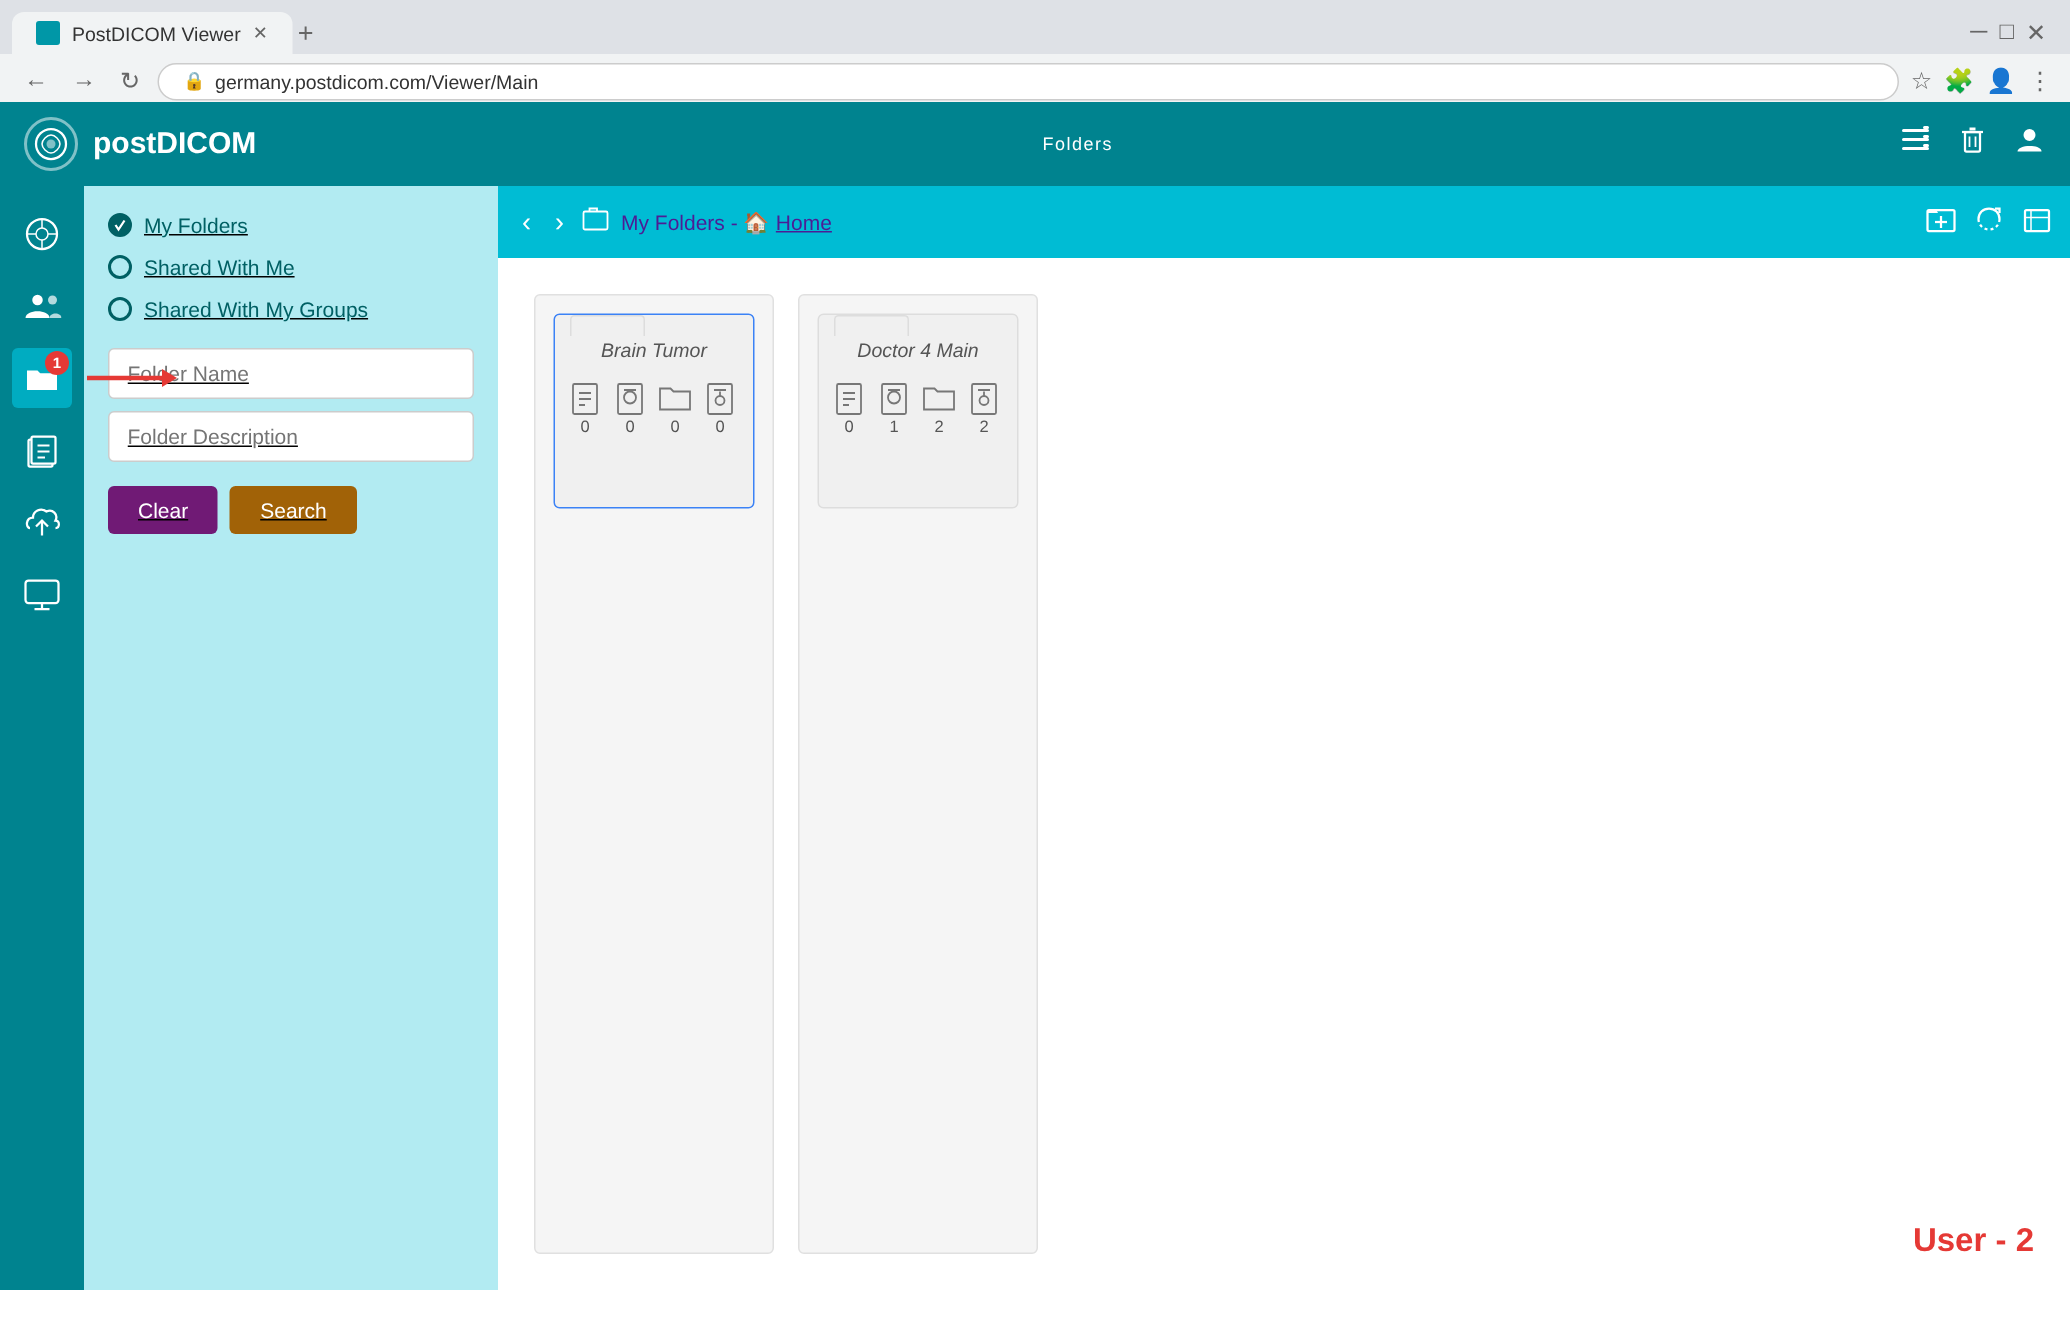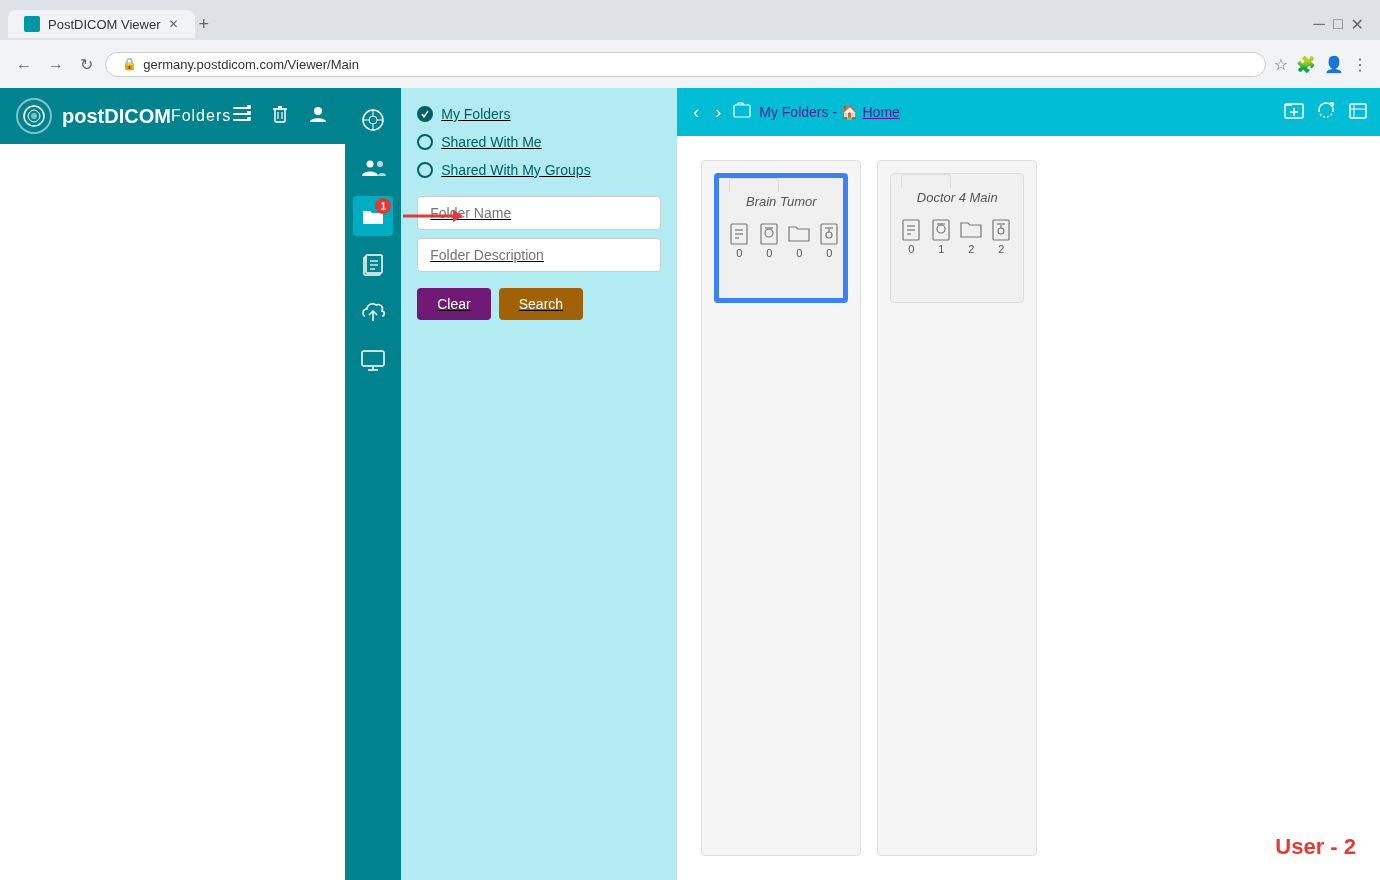--- a/index.html
+++ b/index.html
@@ -1,21 +1,21 @@
 <!DOCTYPE html>
 <html><head>
   <meta charset="utf-8">
   <style>
     * { margin: 0; padding: 0; box-sizing: border-box; }
     body { font-family: Arial, sans-serif; width: 1380px; height: 880px; overflow: hidden; background: #fff; }
 
     
     .browser-chrome {
       background: #f1f3f4;
-      height: 88px;
+      height: 68px;
       display: flex;
       flex-direction: column;
     }
     .browser-tabs {
       display: flex;
       align-items: center;
       padding: 8px 8px 0;
       background: #dee1e6;
       height: 40px;
     }
@@ -78,20 +78,21 @@
       align-items: center;
       gap: 6px;
     }
     .address-bar .lock-icon { color: #555; font-size: 12px; }
     .toolbar-actions { display: flex; gap: 8px; align-items: center; }
     .toolbar-icon { color: #666; font-size: 16px; cursor: pointer; }
 
     
     .app {
       display: flex;
+      flex-direction: column;
       height: 792px;
     }
     .app-header {
       background: #00838f;
       height: 56px;
       display: flex;
       align-items: center;
       padding: 0 16px;
       color: white;
     }
@@ -105,22 +106,22 @@
     }
     .logo-icon {
       width: 36px; height: 36px;
       border: 2px solid rgba(255,255,255,0.5);
       border-radius: 50%;
       display: flex; align-items: center; justify-content: center;
       font-size: 10px;
     }
     .app-title {
       flex: 1;
-      text-align: right;
-      font-size: 16px;
+      text-align: center;
+      font-size: 12px;
       font-weight: normal;
       letter-spacing: 1px;
     }
     .header-actions {
       display: flex;
       gap: 16px;
       align-items: center;
     }
     .header-icon {
       color: white;
@@ -521,21 +522,21 @@
               <line x1="6" y1="4" x2="6" y2="18" stroke="white" stroke-width="1"></line>
               <line x1="2" y1="9" x2="18" y2="9" stroke="white" stroke-width="1"></line>
             </svg>
           </span>
         </div>
       </div>
 
       <div class="folders-grid" style="position:relative;">
 
         <div class="folder-item">
-          <div style="width:100%; background:#f0f0f0; border:5px solid #3b82f6; border-radius:4px; padding:8px; position:relative; min-height:130px;">
+          <div style="width:100%; background:#f0f0f0; border:1px solid #3b82f6; border-radius:4px; padding:8px; position:relative; min-height:130px;">
             <div style="position:absolute; top:0; left:10px; width:50px; height:14px; background:#f0f0f0; border:1px solid #ddd; border-radius:3px 3px 0 0; border-bottom:none;"></div>
             <div style="margin-top:8px; font-size:13px; color:#555; font-style:italic; text-align:center; margin-bottom:12px;">Brain Tumor</div>
             <div class="folder-icons-row">
               <div class="folder-icon-cell">
                 <svg width="24" height="24" viewBox="0 0 24 24" fill="none" stroke="#777" stroke-width="1.2">
                   <rect x="4" y="3" width="16" height="20" rx="1"></rect>
                   <line x1="8" y1="9" x2="16" y2="9"></line>
                   <line x1="8" y1="13" x2="16" y2="13"></line>
                   <line x1="8" y1="17" x2="12" y2="17"></line>
                 </svg>

